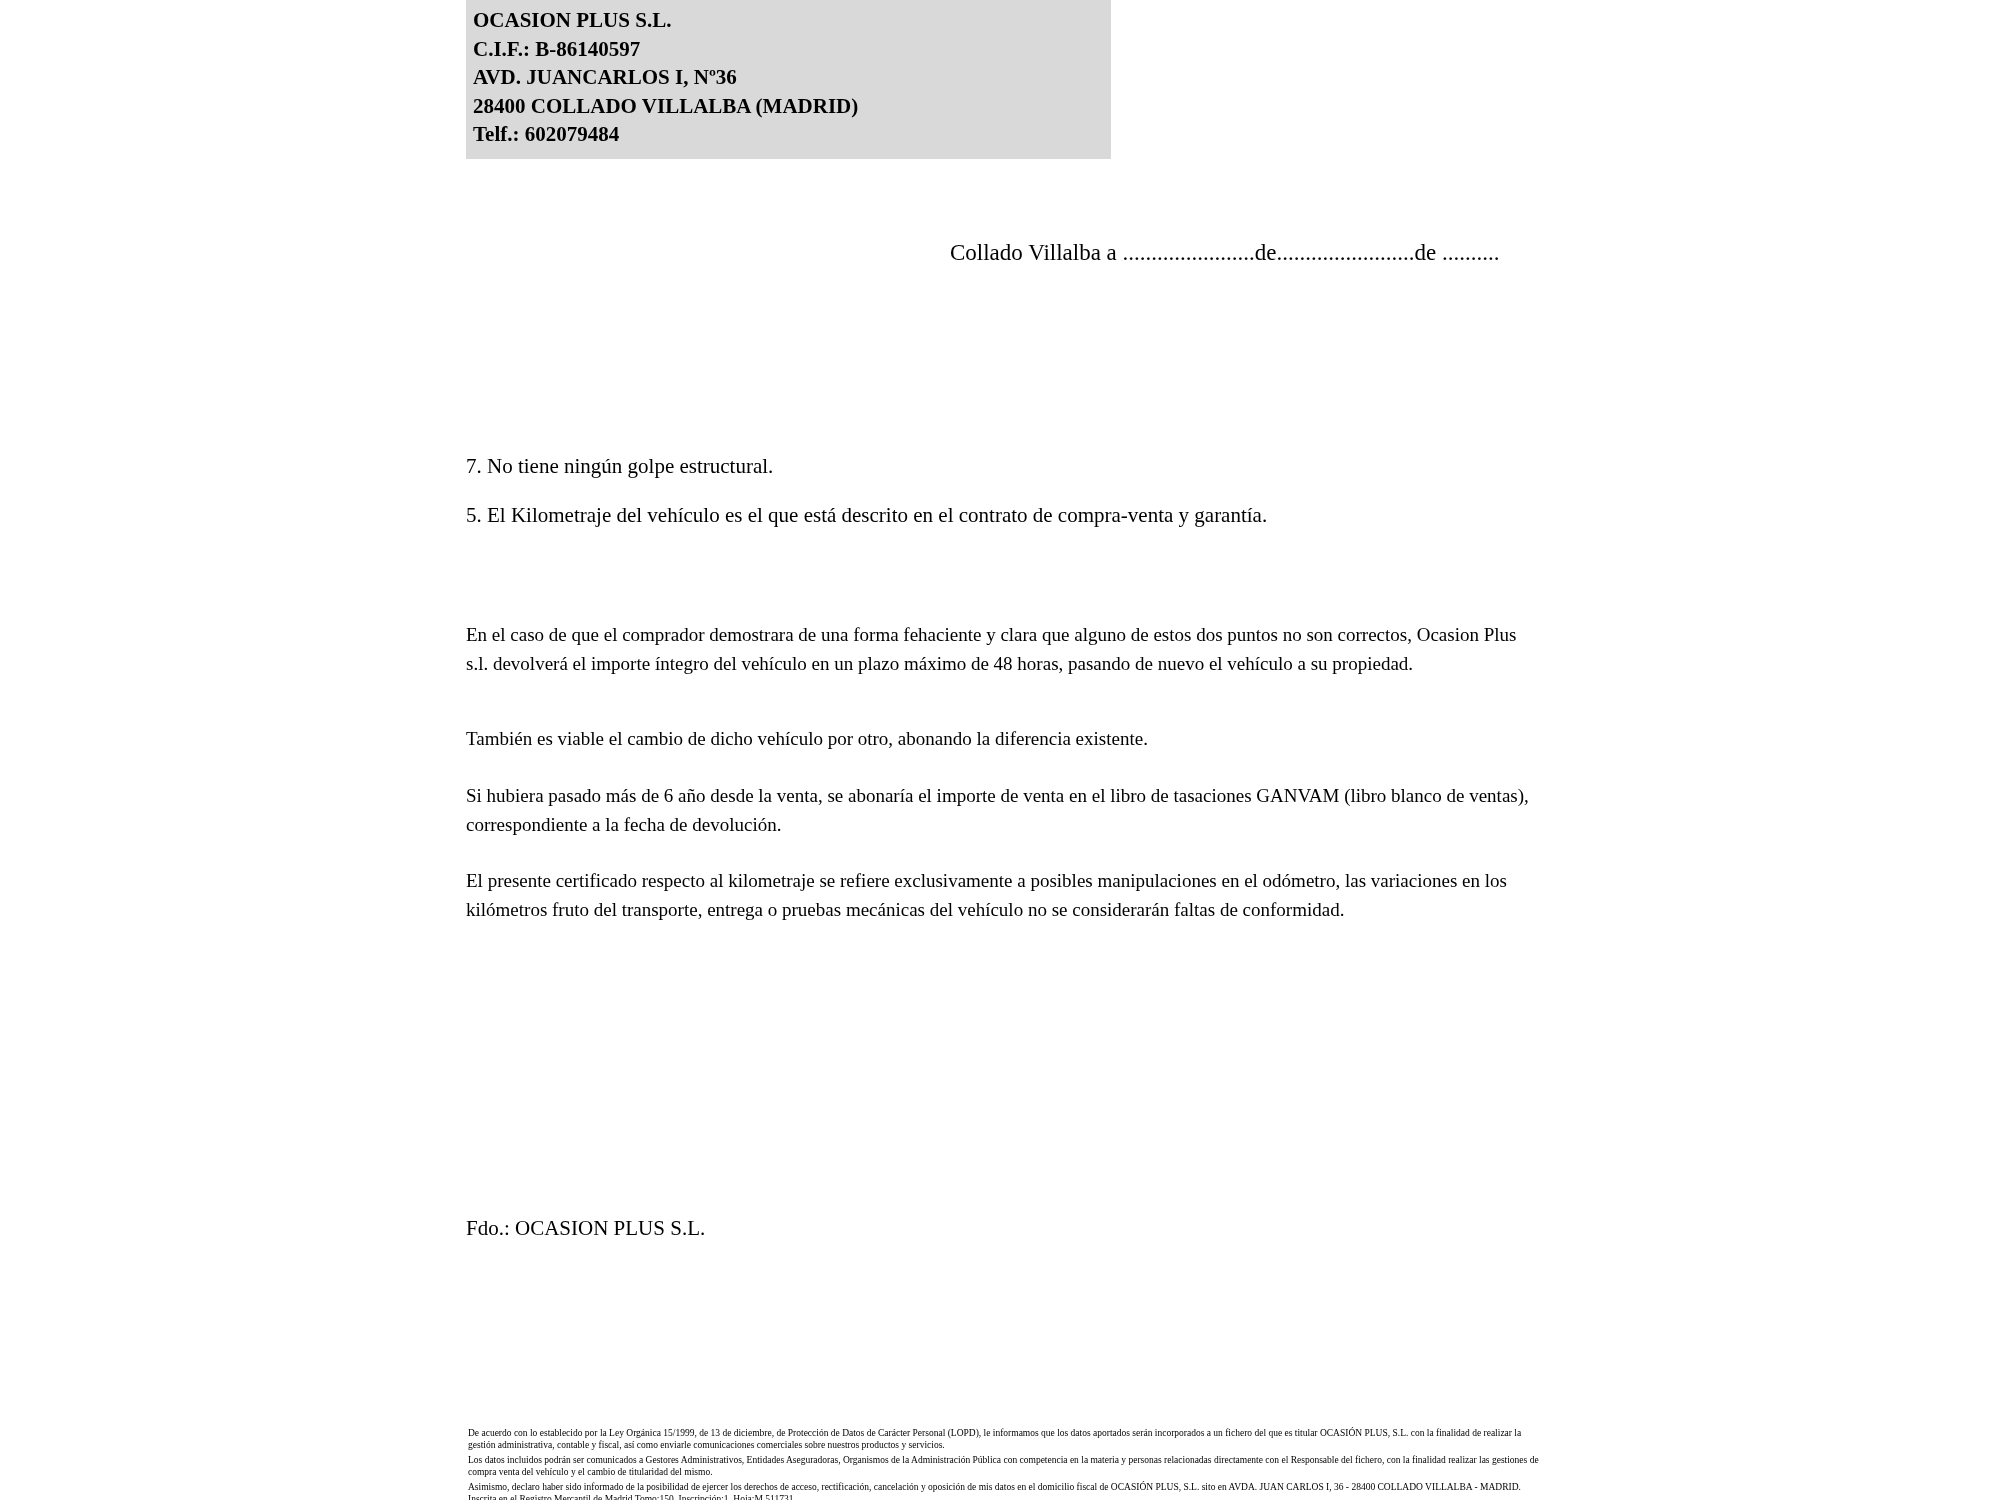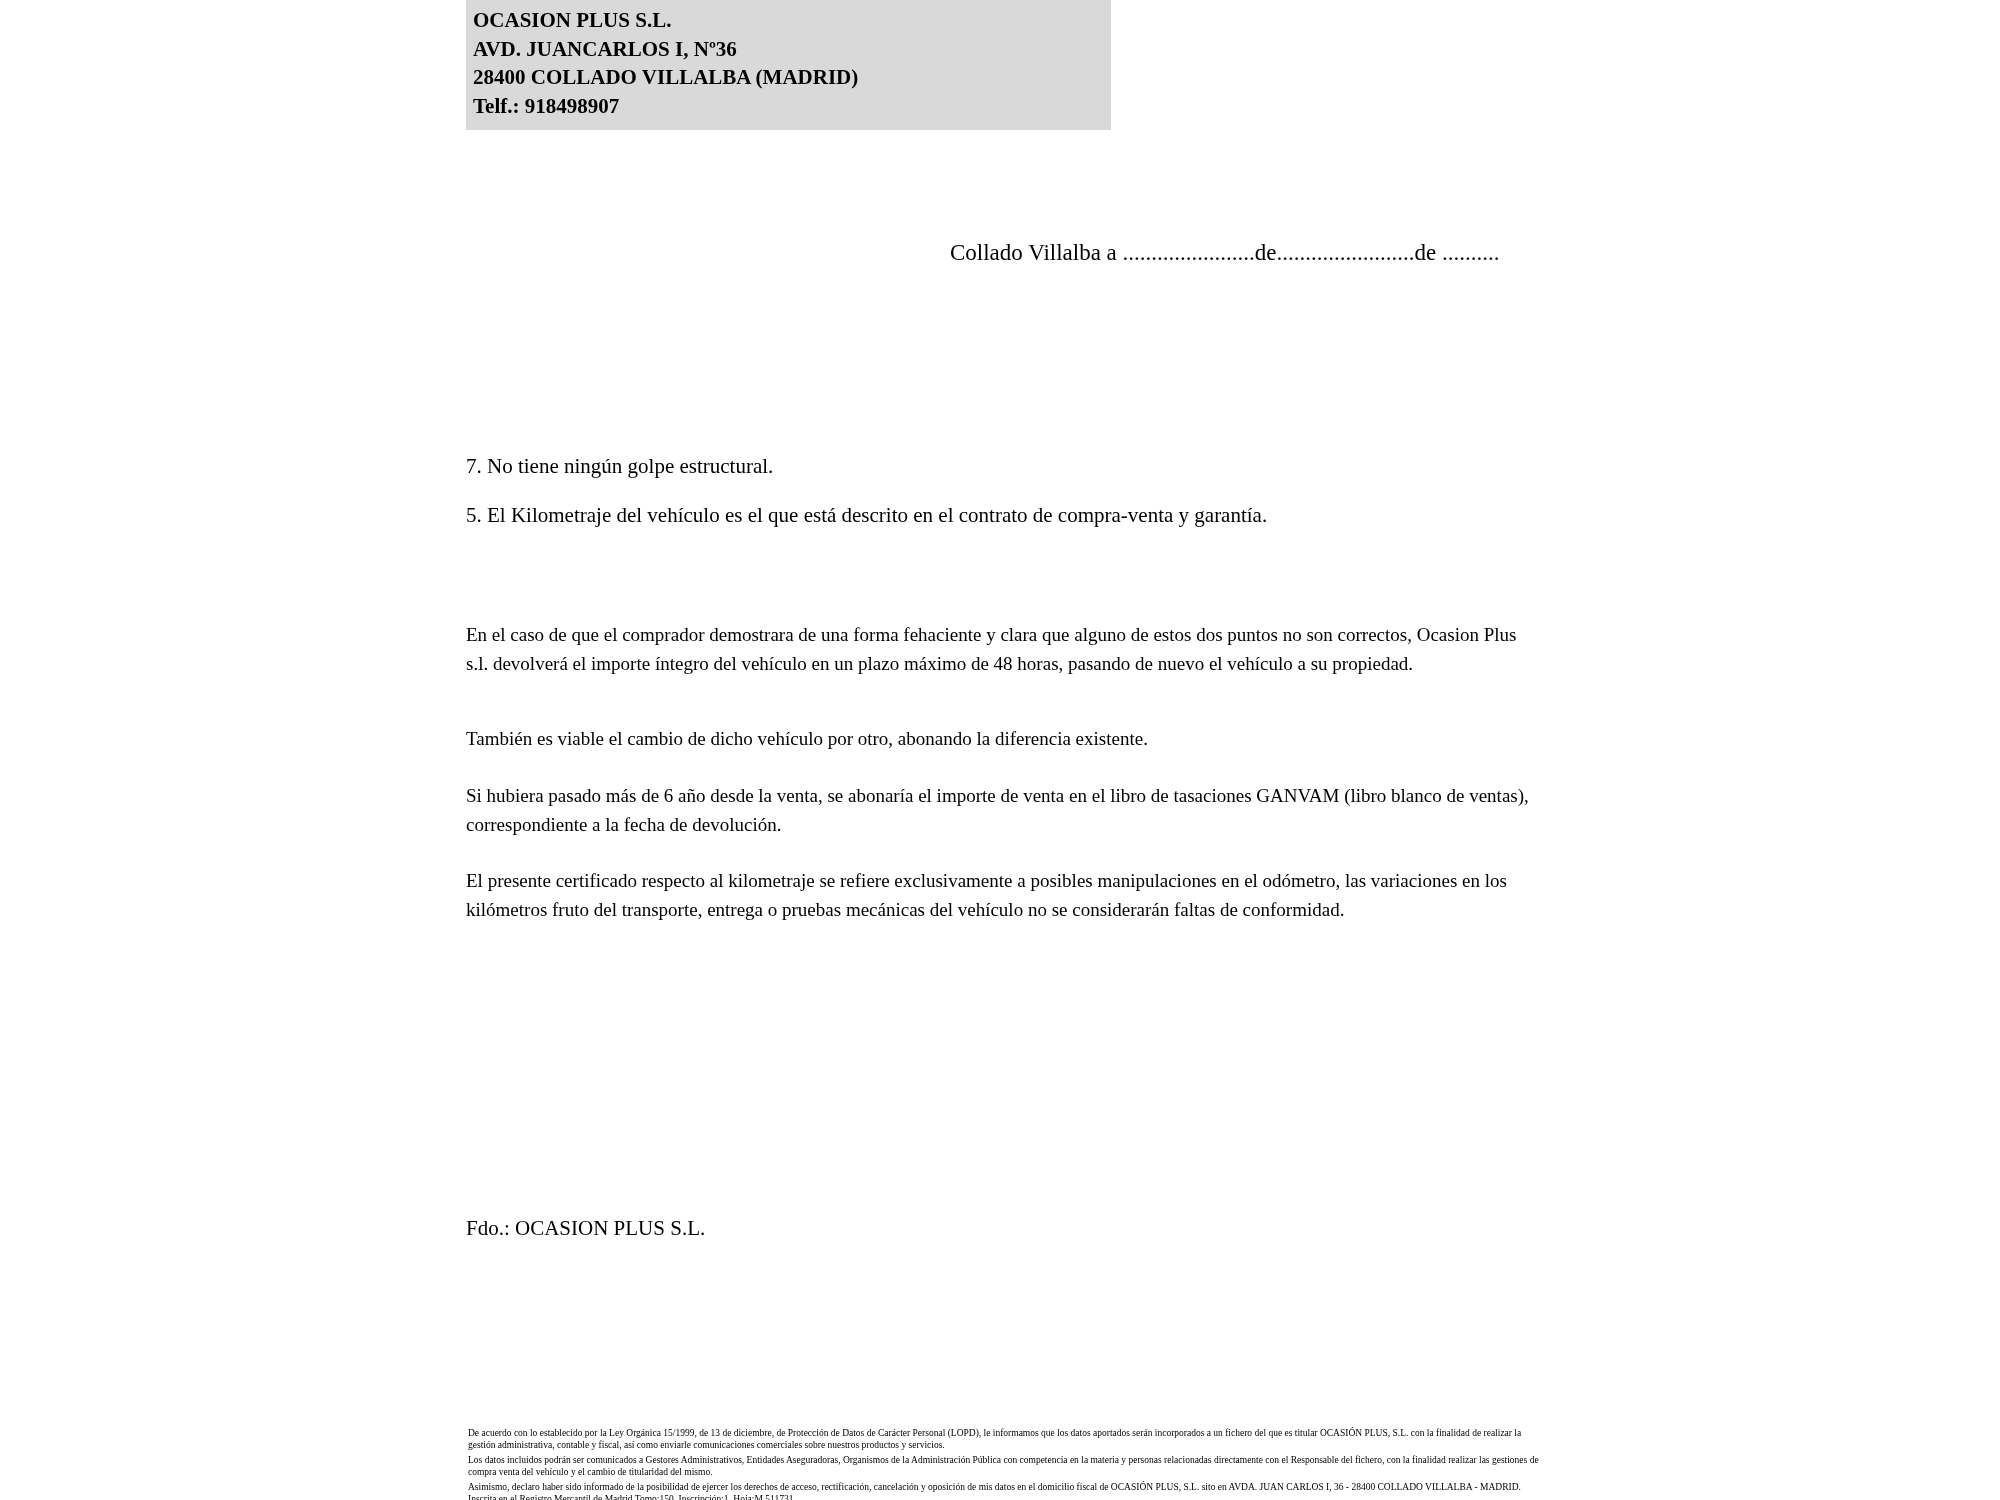--- a/index.html
+++ b/index.html
@@ -116,23 +116,24 @@
     margin: 4px;
   }
 </style>
 </head>
 <body>
 
 <div class="page">
 
   <div class="letterhead">
     <div>OCASION PLUS S.L.</div>
+    <div>C.I.F.: B-86140597</div>
     <div>AVD. JUANCARLOS I, Nº36</div>
     <div>28400 COLLADO VILLALBA (MADRID)</div>
-    <div>Telf.: 918498907</div>
+    <div>Telf.: 602079484</div>
   </div>
 
   <div class="dateline">Collado Villalba a .......................de........................de ..........</div>
 
 
   <div class="point p1">7. No tiene ningún golpe estructural.</div>
   <div class="point p2">5. El Kilometraje del vehículo es el que está descrito en el contrato de compra-venta y garantía.</div>
 
   <div class="para b1">En el caso de que el comprador demostrara de una forma fehaciente y clara que alguno de estos dos puntos no son correctos, Ocasion Plus s.l. devolverá el importe íntegro del vehículo en un plazo máximo de 48 horas, pasando de nuevo el vehículo a su propiedad.</div>
   <div class="para b2">También es viable el cambio de dicho vehículo por otro, abonando la diferencia existente.</div>

